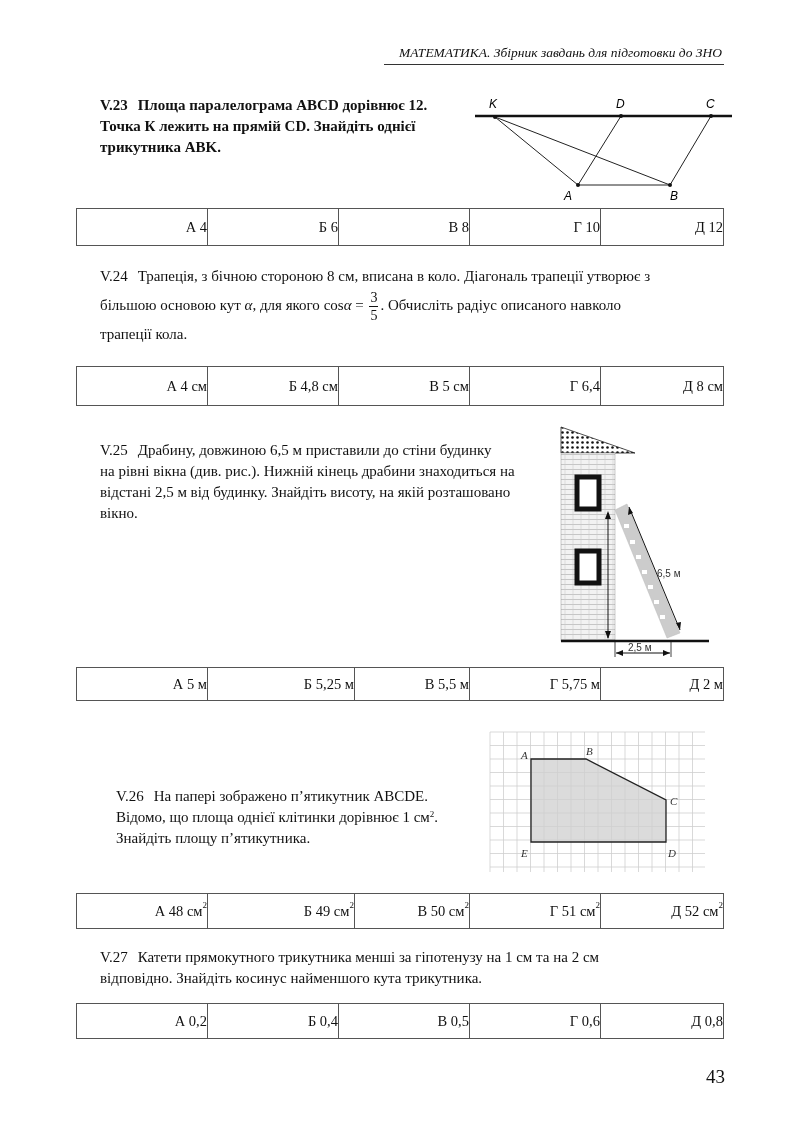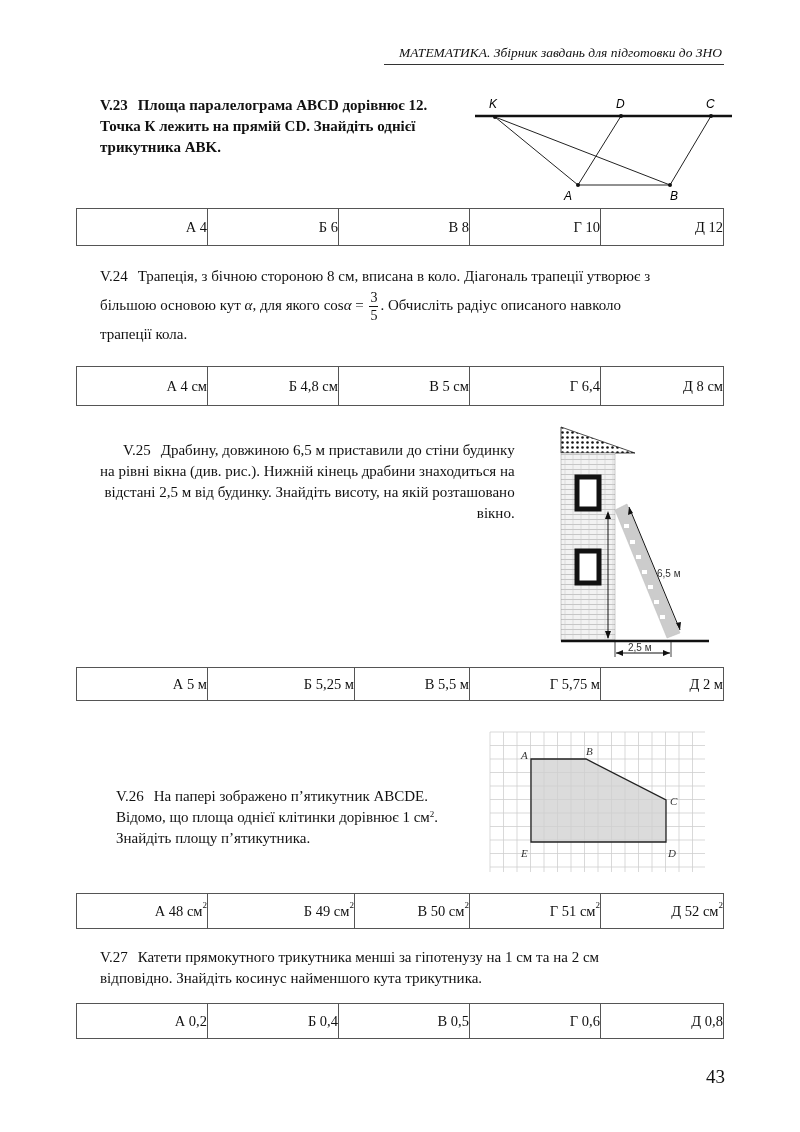--- a/index.html
+++ b/index.html
@@ -73,21 +73,21 @@
       <tr>
     <td style="width:130px">А 4 см</td>
     <td style="width:130px">Б 4,8 см</td>
     <td style="width:130px">В 5 см</td>
     <td style="width:130px">Г 6,4</td>
     <td>Д 8 см</td>
   </tr>
 </tbody>
   </table>
 
-<div class="qtext" style="left:100px; top:440px;text-align:right;">
+<div class="qtext" style="left:100px; top:440px;">
   <div><span class="qnum">V.25</span><span>Драбину, довжиною 6,5 м приставили до стіни будинку</span></div>
   <div>на рівні вікна (див. рис.). Нижній кінець драбини знаходиться на</div>
   <div>відстані 2,5 м від будинку. Знайдіть висоту, на якій розташовано</div>
   <div>вікно.</div>
 </div>
 <svg class="figure" style="left:545px; top:420px;" width="170" height="245">
   <defs>
     <pattern id="brick" width="8" height="5" patternUnits="userSpaceOnUse">
       <rect width="8" height="5" fill="#f2f2f2"></rect>
       <line x1="0" y1="4.5" x2="8" y2="4.5" stroke="#bbb" stroke-width="0.8"></line>

